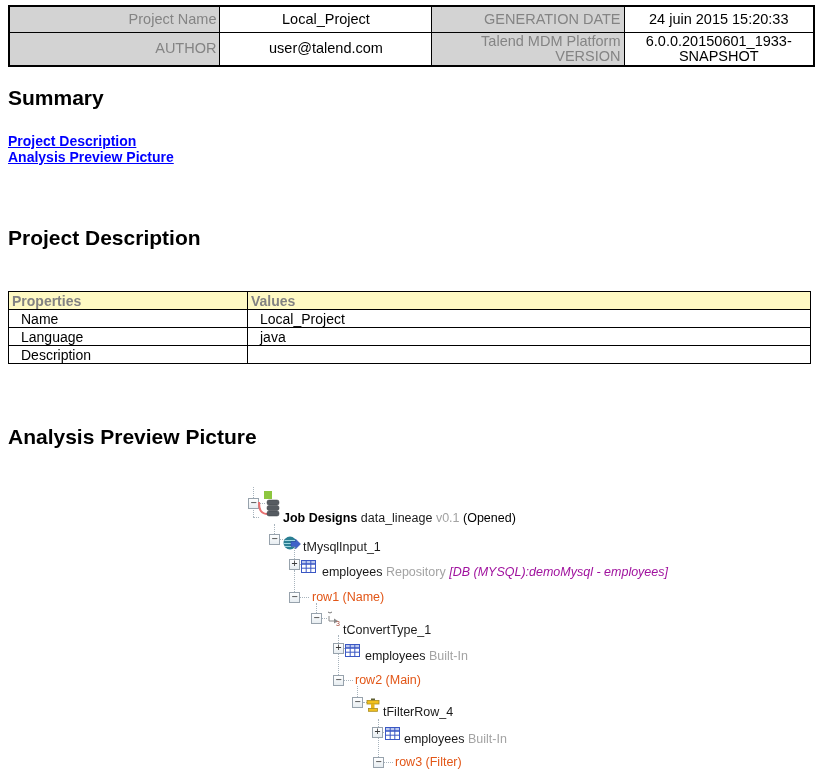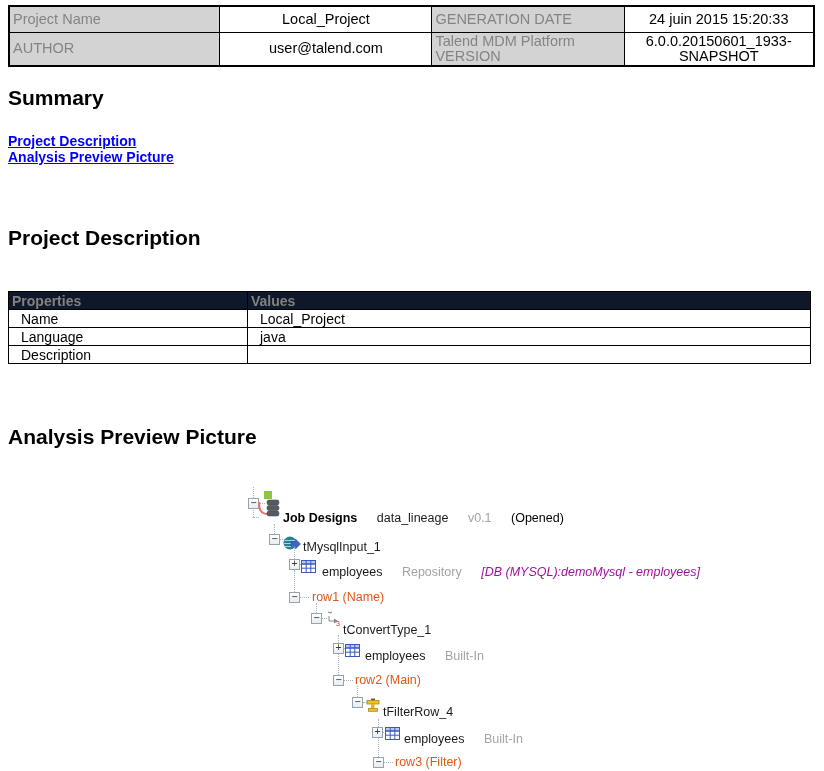--- a/index.html
+++ b/index.html
@@ -8,55 +8,55 @@
     position:relative; width:824px; height:771px; background:#ffffff;
     font-family:"Liberation Sans", sans-serif; overflow:hidden;
   }
 
   
   .header-table {
     position:absolute; left:8px; top:5px; width:807px;
     border-collapse:collapse; border:2px solid #000; table-layout:fixed;
   }
   .header-table td { border:1px solid #000; vertical-align:middle; font-size:14.5px; line-height:15px; padding:1px 3px; }
-  .header-table td.lbl { background:#d3d3d3; color:#848484; text-align:left; }
+  .header-table td.lbl { background:#d3d3d3; color:#848484; text-align:right; }
   .header-table td.val { background:#fff; color:#000; text-align:center; }
   .header-table tr.r1 td { height:26px; }
   .header-table tr.r2 td { height:31px; }
 
   
   .h-title { position:absolute; left:8px; font-size:21px; font-weight:bold; color:#000; line-height:22px; white-space:nowrap; }
   .links { position:absolute; left:8px; top:133px; }
   .links a { display:block; color:#0000fe; font-weight:bold; font-size:14px; line-height:16.3px; text-decoration:underline; cursor:pointer; white-space:nowrap; }
 
   
   .props-table {
     position:absolute; left:8px; top:291px; width:803px;
     border-collapse:collapse; border:1px solid #000; table-layout:fixed;
   }
   .props-table th, .props-table td {
     border:1px solid #000; font-size:14px; height:18px; padding:0 3px;
     text-align:left; vertical-align:middle; line-height:16px;
   }
-  .props-table th { background:#0f172a; color:#828282; font-weight:bold; }
+  .props-table th { background:#fef9c3; color:#828282; font-weight:bold; }
   .props-table td { color:#000;padding-left:12px; }
 
   
   .tree { position:absolute; left:0; top:487px; width:824px; height:284px; font-size:12.5px; }
   .tc-v { position:absolute; width:0; border-left:1px dotted #a8b4bd; }
   .tc-h { position:absolute; height:0; border-top:1px dotted #a8b4bd; }
   .tbox {
     position:absolute; width:11px; height:11px;
     border:1px solid #97a2ac; background:linear-gradient(180deg,#ffffff,#e7edf1);
     font-size:10px; line-height:8px; text-align:center; color:#3c3c3c;
     font-family:"DejaVu Sans Mono", monospace;
   }
   .ticon { position:absolute; }
   .trow { position:absolute; white-space:nowrap; line-height:15px; color:#1a1a1a; }
-  .trow span + span { margin-left:16px; }
+  .trow span + span { margin-left:0; }
   .t-bold { font-weight:bold; color:#000; }
   .t-gray { color:#a3a3a3; }
   .t-red { color:#000000;text-align:center; }
   .t-orange { color:#e25617; }
   .t-purple { color:#a0129e; font-style:italic; }
 </style>
 </head>
 <body>
 
 <div class="page">

